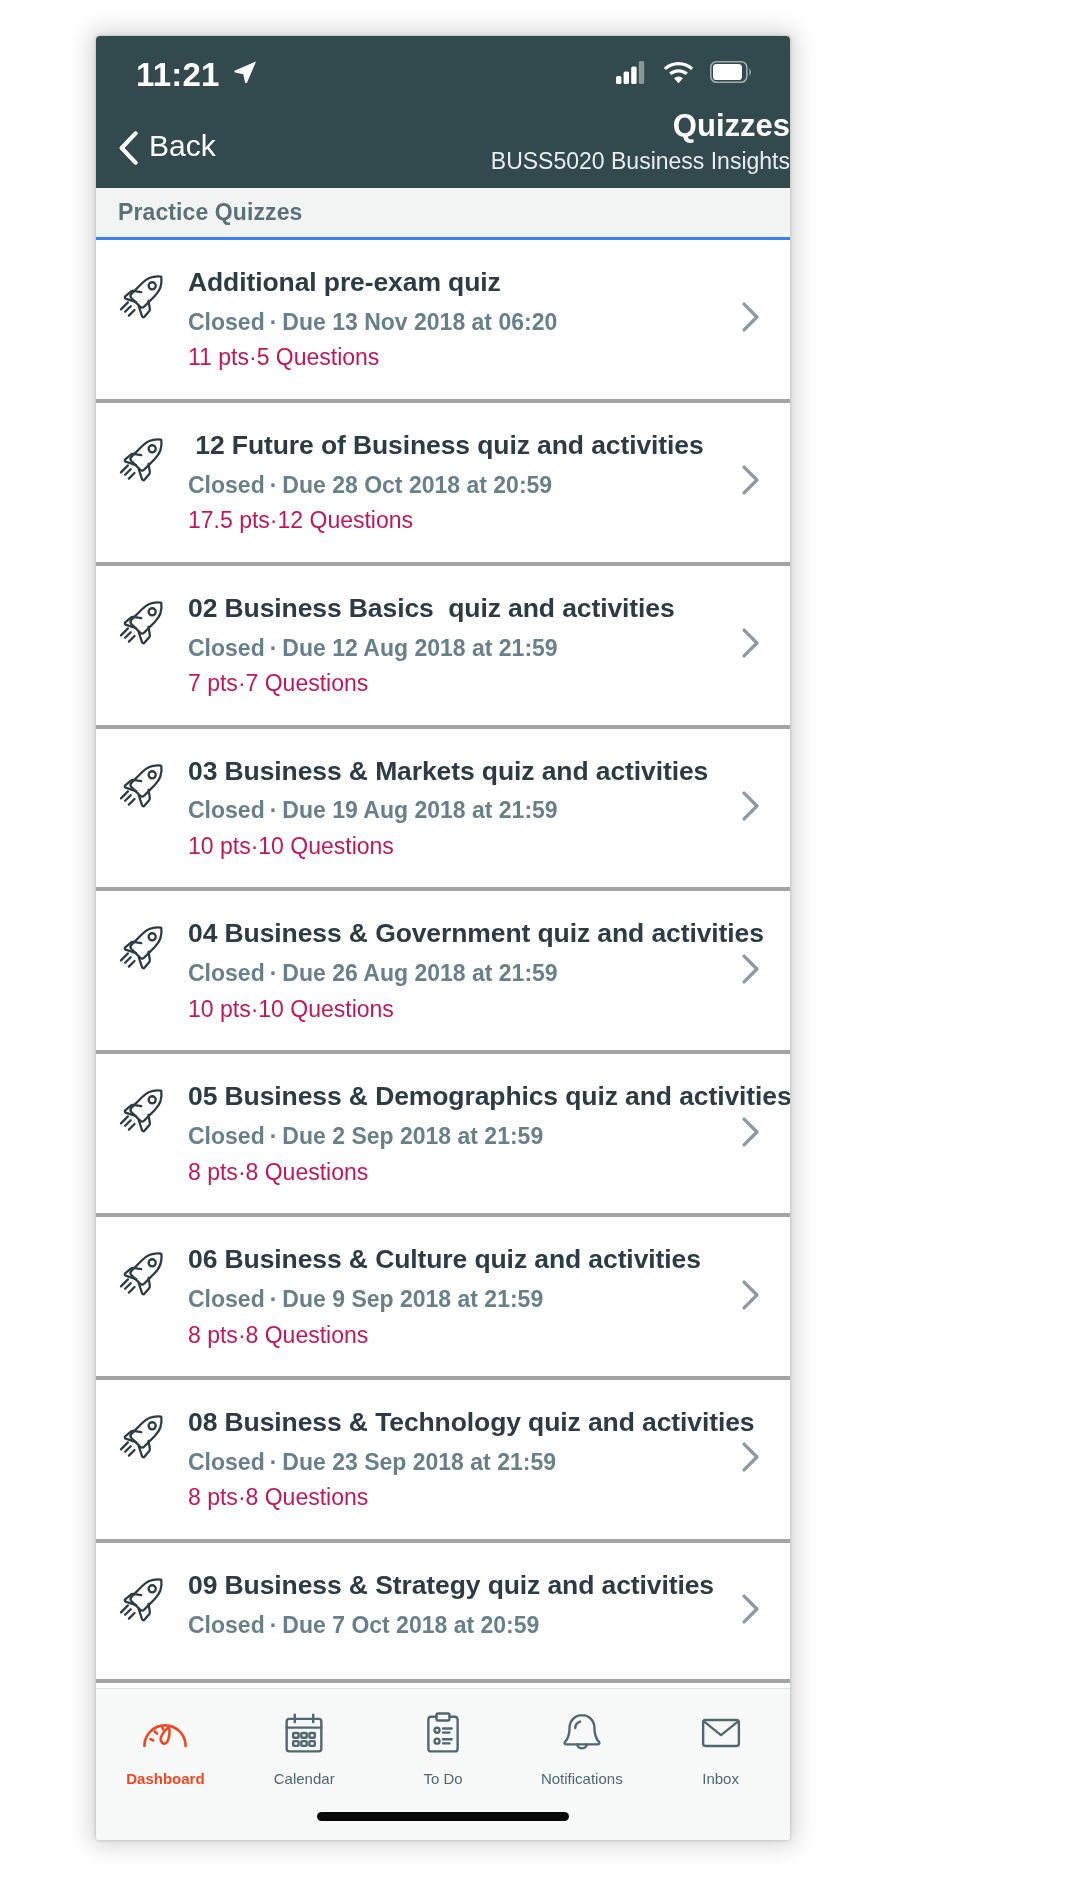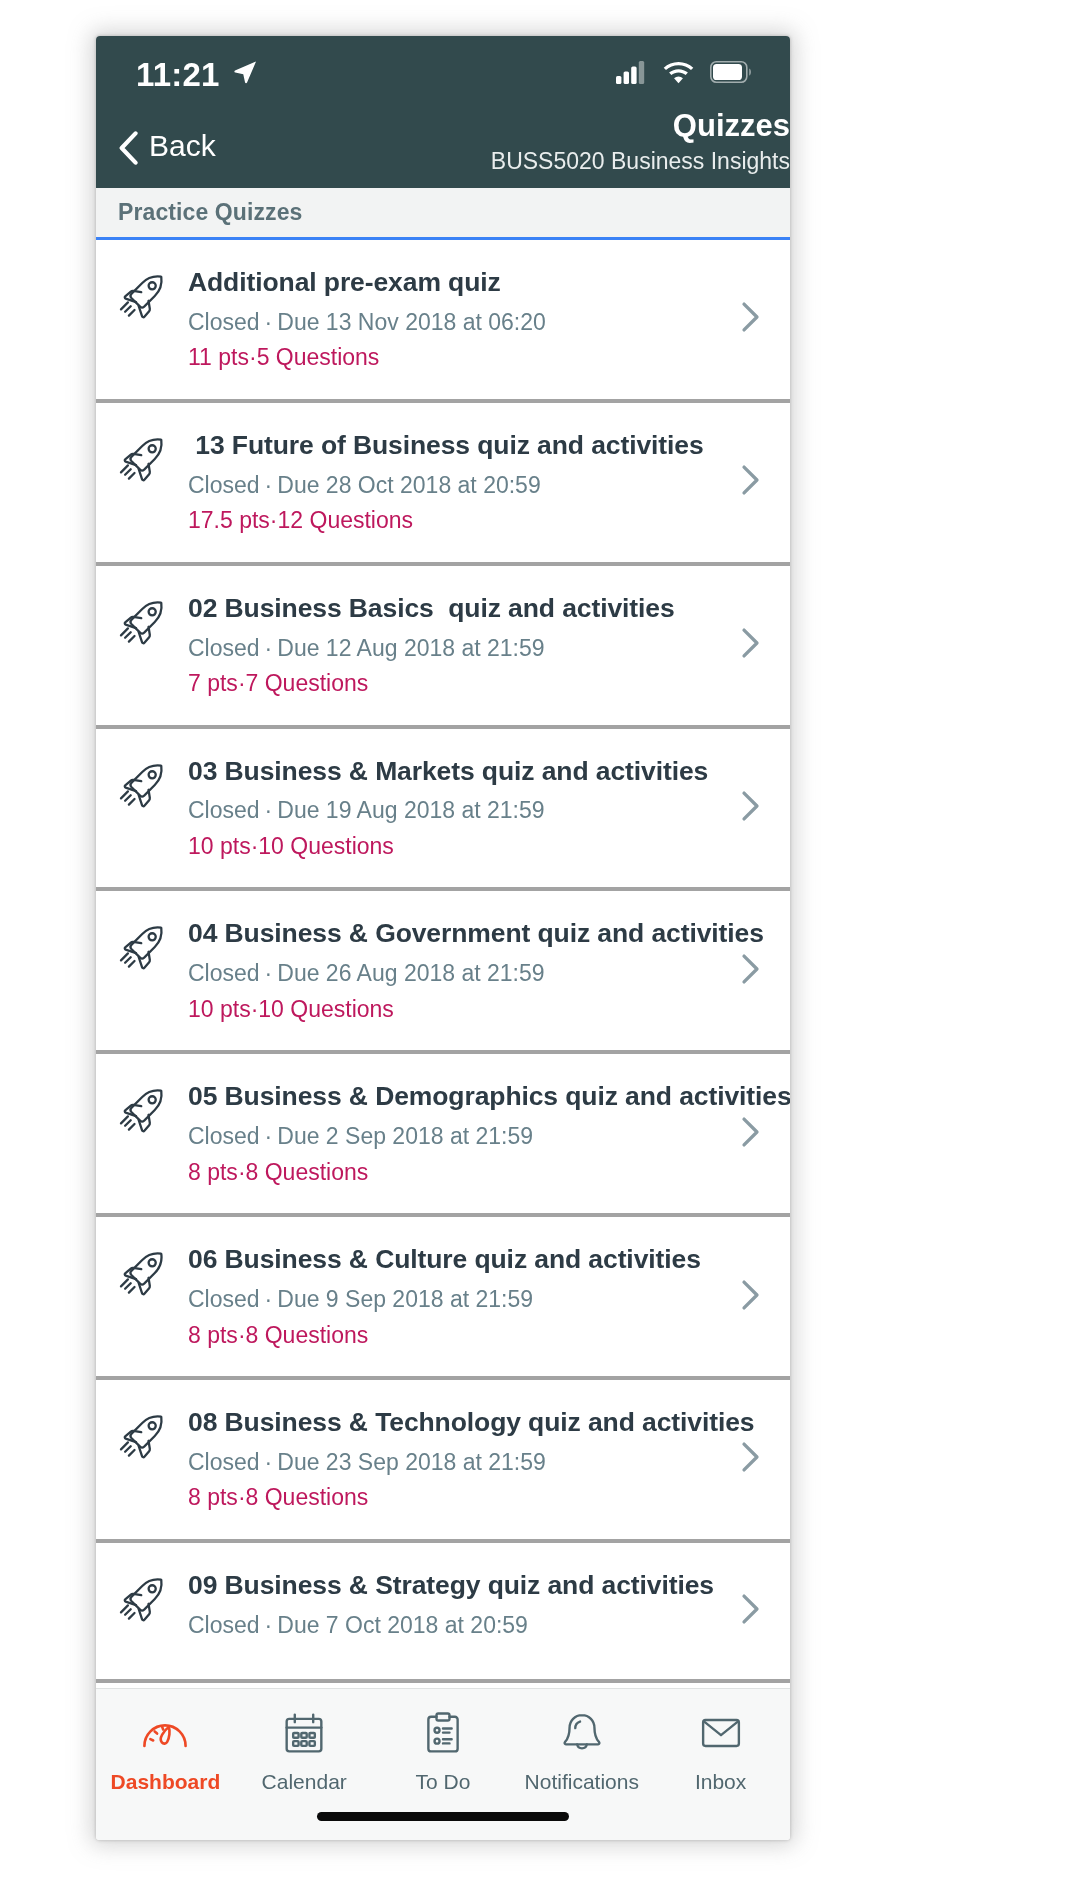--- a/index.html
+++ b/index.html
@@ -112,21 +112,21 @@
     display:flex; justify-content:center;
     padding-top:4px;
   }
   .row-body { flex:1 1 auto; padding-right:70px; }
   .row-title {
     color:#2d3b45; font-size:26.5px; font-weight:700;
     line-height:1.24; letter-spacing:-0.1px;
     white-space:pre; overflow:hidden;
   }
   .row-meta {
-    color:#68808a; font-size:23px; font-weight:400;
+    color:#68808a; font-size:23px; font-weight:700;
     line-height:1.5; margin-top:6px;
   }
   .row-meta .dot { padding:0 5px; }
   .row-points {
     color:#be185d; font-size:23px; font-weight:400;
     line-height:1.5; margin-top:1px;
   }
   .row-chevron {
     position:absolute; right:30px; top:50%;
     transform:translateY(-50%);
@@ -142,21 +142,21 @@
     padding-top:18px;
     z-index:5;
   }
   .tab {
     flex:1 1 0;
     display:flex; flex-direction:column;
     align-items:center; gap:8px;
     cursor:pointer;
   }
   .tab-label {
-    font-size:21px; font-weight:400; color:#51676f;
+    font-size:15px; font-weight:400; color:#51676f;
     line-height:1;
   }
   .tab.active .tab-label { color:#ee4925; font-weight:600; }
 
   
   .home-indicator-wrap {
     position:absolute; left:0; right:0; bottom:0;
     height:48px;
     background:#f7f8f8;
     display:flex; align-items:center; justify-content:center;
@@ -260,21 +260,21 @@
       <g fill="none" stroke="#2d3b45" stroke-width="2.1" stroke-linecap="round" stroke-linejoin="round">
         <path d="M18.5 29.6 8.9 26.4c-.9-.3-1.1-1.5-.4-2.1l5.2-4.4c.6-.5 1.4-.7 2.2-.6l7.4 1.2"></path>
         <path d="M20.9 33.2l3.2 9.6c.3.9 1.5 1.1 2.1.4l4.4-5.2c.5-.6.7-1.4.6-2.2l-1.2-7.4"></path>
         <path d="M41.6 6.2c-6.5-.9-13 1.4-17.6 6L14.2 22c-1 1-1 2.7 0 3.8l8 8c1 1 2.7 1 3.8 0l9.8-9.8c4.6-4.6 6.9-11.1 6-17.6-.1-.1-.1-.2-.2-.2z"></path>
         <circle cx="33.4" cy="14.6" r="3.3"></circle>
         <path d="M13.6 33.4 8.4 38.6M11 29.9 4.6 36.3M17.1 36.9l-5.2 5.2"></path>
       </g>
     </svg>
           </div>
     <div class="row-body">
-      <div class="row-title"> 13 Future of Business quiz and activities</div>
+      <div class="row-title"> 12 Future of Business quiz and activities</div>
       <div class="row-meta">
         <span>Closed</span><span class="dot">·</span><span>Due 28 Oct 2018 at 20:59</span>
       </div>
 
       <div class="row-points">
         <span>17.5 pts</span><span class="dot">·</span><span>12 Questions</span>
       </div>
     </div>
     <div class="row-chevron"><svg width="19" height="31" viewBox="0 0 14 24">
       <path d="M2 2l10 10L2 22" fill="none" stroke="#8a9ba3" stroke-width="2.6" stroke-linecap="round" stroke-linejoin="round"></path>

